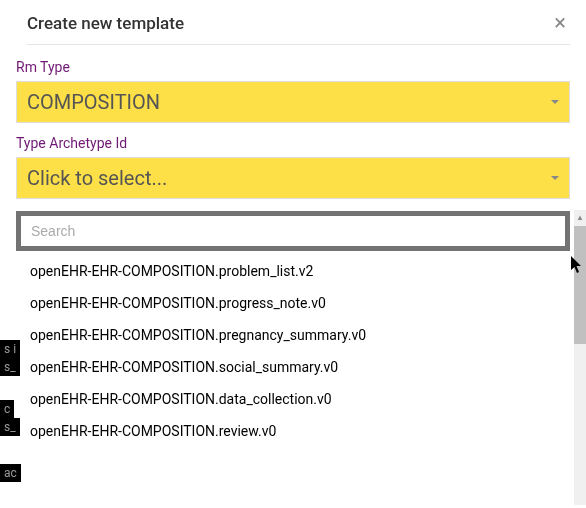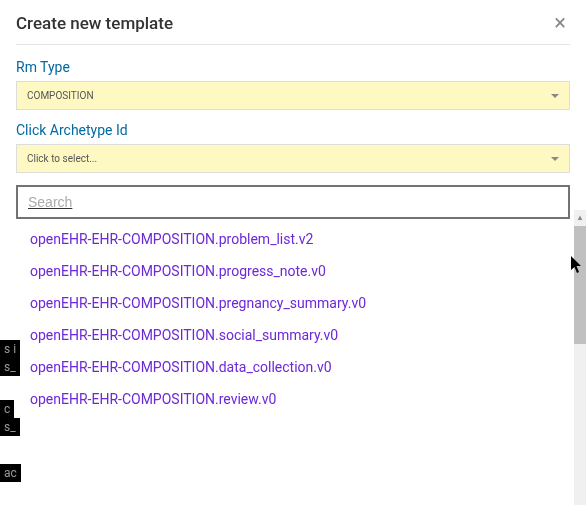--- a/index.html
+++ b/index.html
@@ -20,82 +20,82 @@
     .modal {
       padding: 12px 16px;
     }
     .modal-header {
       display: flex;
       justify-content: space-between;
       align-items: center;
       padding-bottom: 10px;
       border-bottom: 1px solid #e5e5e5;
       margin-bottom: 14px;
+      margin-left: 11px;
     }
     .modal-title {
       font-size: 17px;
       font-weight: 500;
       color: #333;
     }
     .close-btn {
       font-size: 22px;
       color: #888;
       cursor: pointer;
       line-height: 1;
       padding: 0 4px;
     }
     .field-label {
       font-size: 14px;
-      color: #0369a1;
+      color: #701a75;
       margin-bottom: 6px;
     }
     .select-box {
       position: relative;
       border: 1px solid #ddd;
       padding: 8px 10px;
-      font-size: 10px;
+      font-size: 20px;
       color: #555;
       margin-bottom: 12px;
       cursor: pointer;
-      background: #fef9c3;
+      background: #fde047;
     }
     .select-box .caret {
       position: absolute;
       right: 10px;
       top: 50%;
       transform: translateY(-50%);
       width: 0;
       height: 0;
       border-left: 4px solid transparent;
       border-right: 4px solid transparent;
       border-top: 4px solid #888;
     }
     .search-box {
       width: 100%;
-      border: 2px solid #737373;
+      border: 5px solid #737373;
       padding: 7px 10px;
       font-size: 14px;
       color: #333;
       outline: none;
       margin-bottom: 4px;
-      text-decoration: underline;
     }
     .search-box::placeholder {
       color: #aaa;
     }
     .dropdown-list {
       position: relative;
       border-top: none;
       max-height: 310px;
       overflow-y: auto;
     }
     .dropdown-item {
       padding: 8px 14px;
       font-size: 14px;
-      color: #6d28d9;
+      color: #000000;
       cursor: pointer;
     }
     .scrollbar-track {
       position: absolute;
       right: 0;
       top: 210px;
       width: 12px;
       height: 295px;
       background: #f0f0f0;
     }
@@ -149,21 +149,21 @@
     <div class="modal-title">Create new template</div>
     <div class="close-btn">×</div>
   </div>
 
   <div class="field-label">Rm Type</div>
   <div class="select-box">
     <span>COMPOSITION</span>
     <span class="caret"></span>
   </div>
 
-  <div class="field-label">Click Archetype Id</div>
+  <div class="field-label">Type Archetype Id</div>
   <div class="select-box">
     <span>Click to select...</span>
     <span class="caret"></span>
   </div>
 
   <input type="text" class="search-box" placeholder="Search" style="">
 
   <div class="dropdown-list">
     <div class="dropdown-item">openEHR-EHR-COMPOSITION.problem_list.v2</div>
     <div class="dropdown-item">openEHR-EHR-COMPOSITION.progress_note.v0</div>

